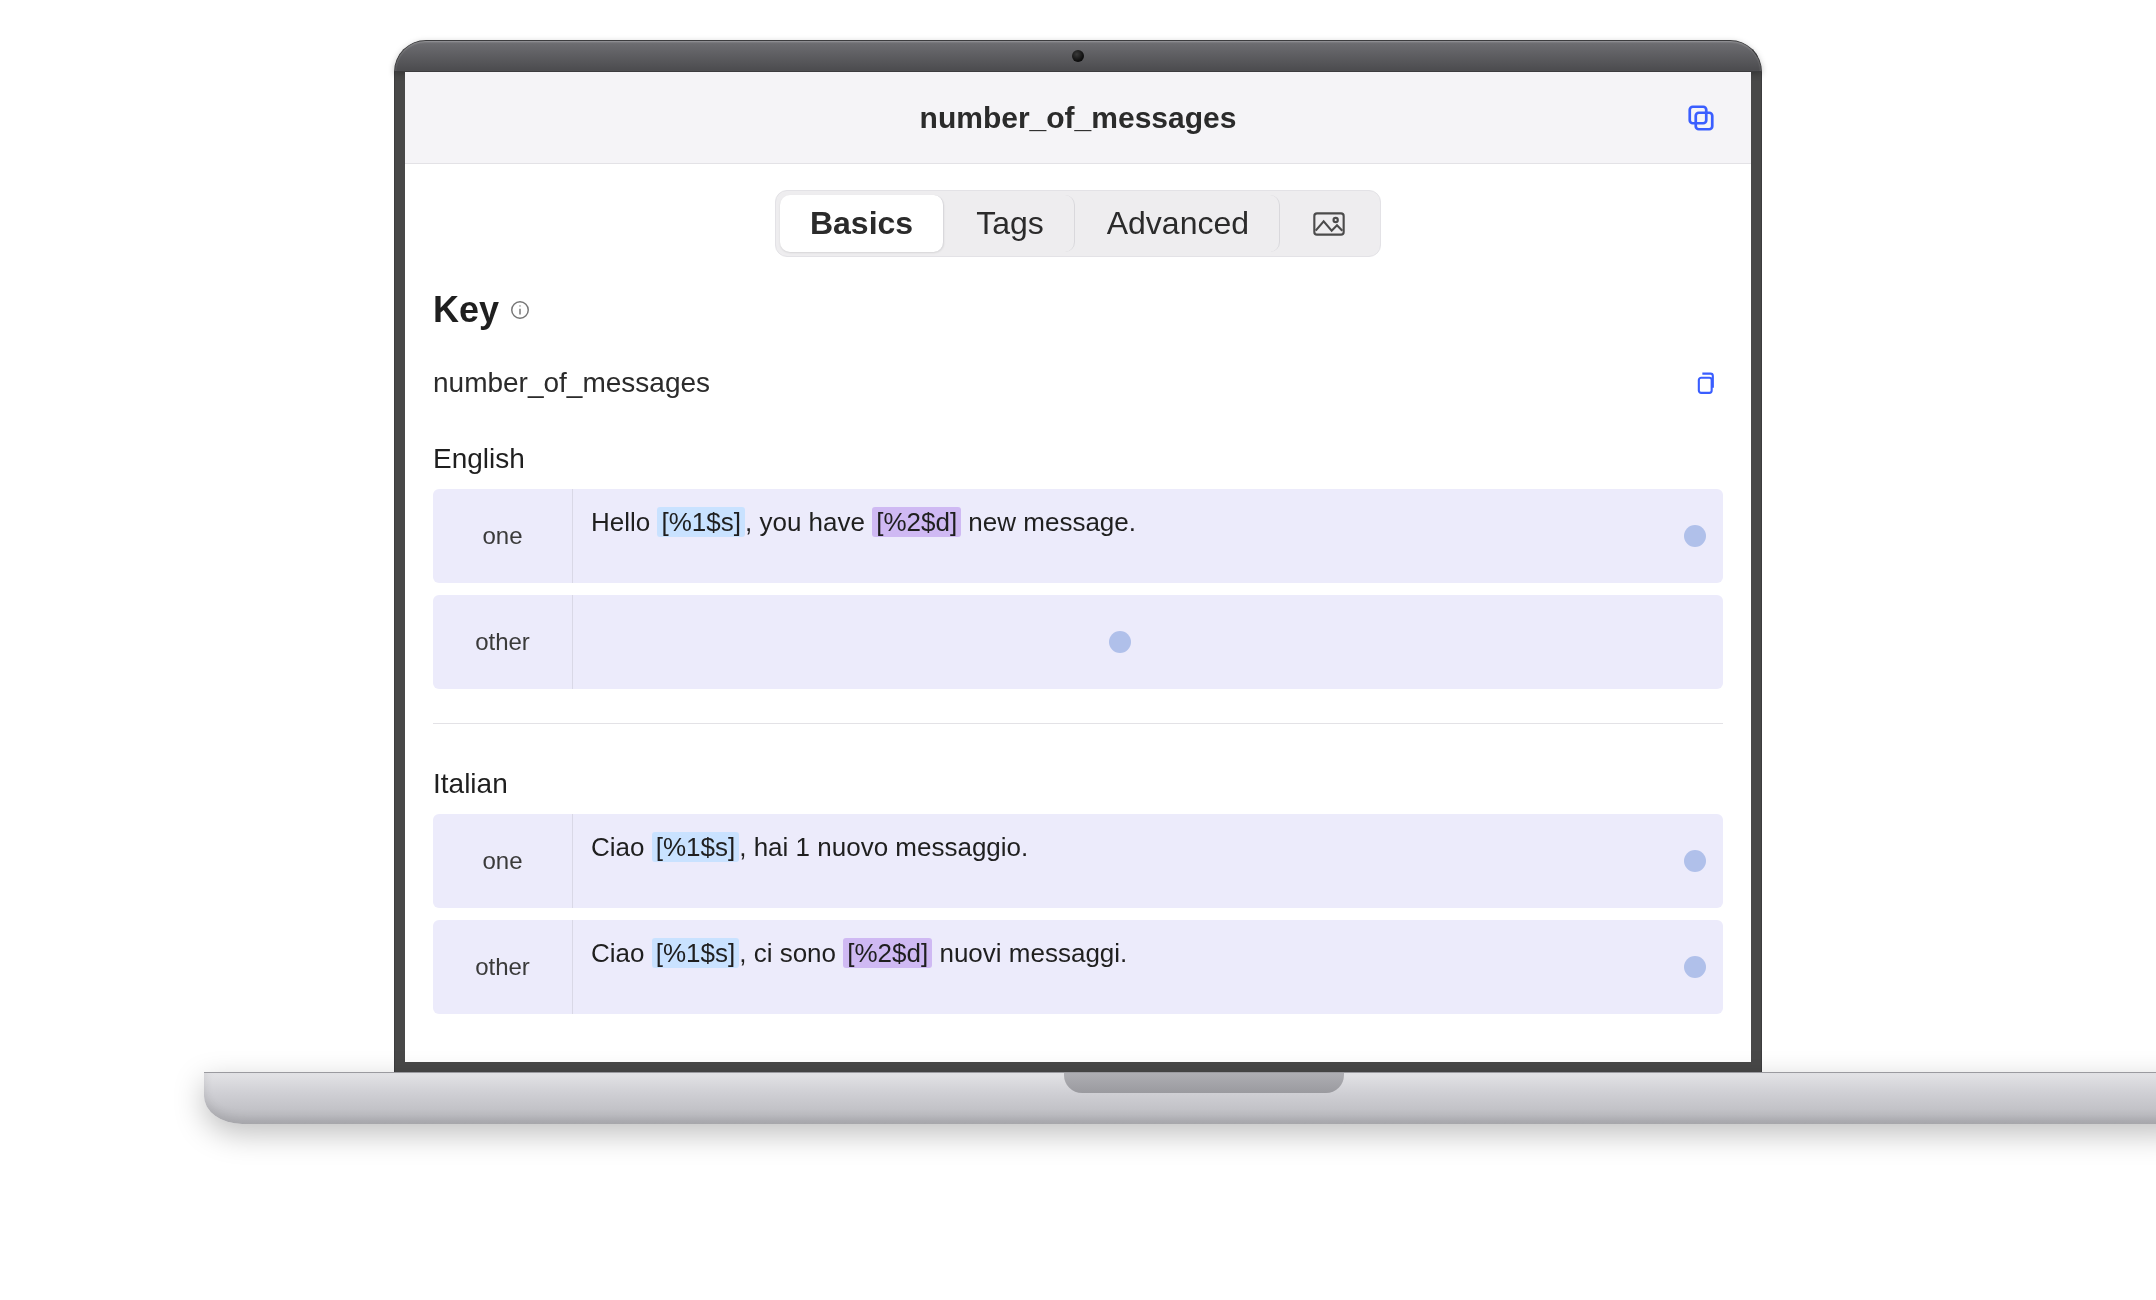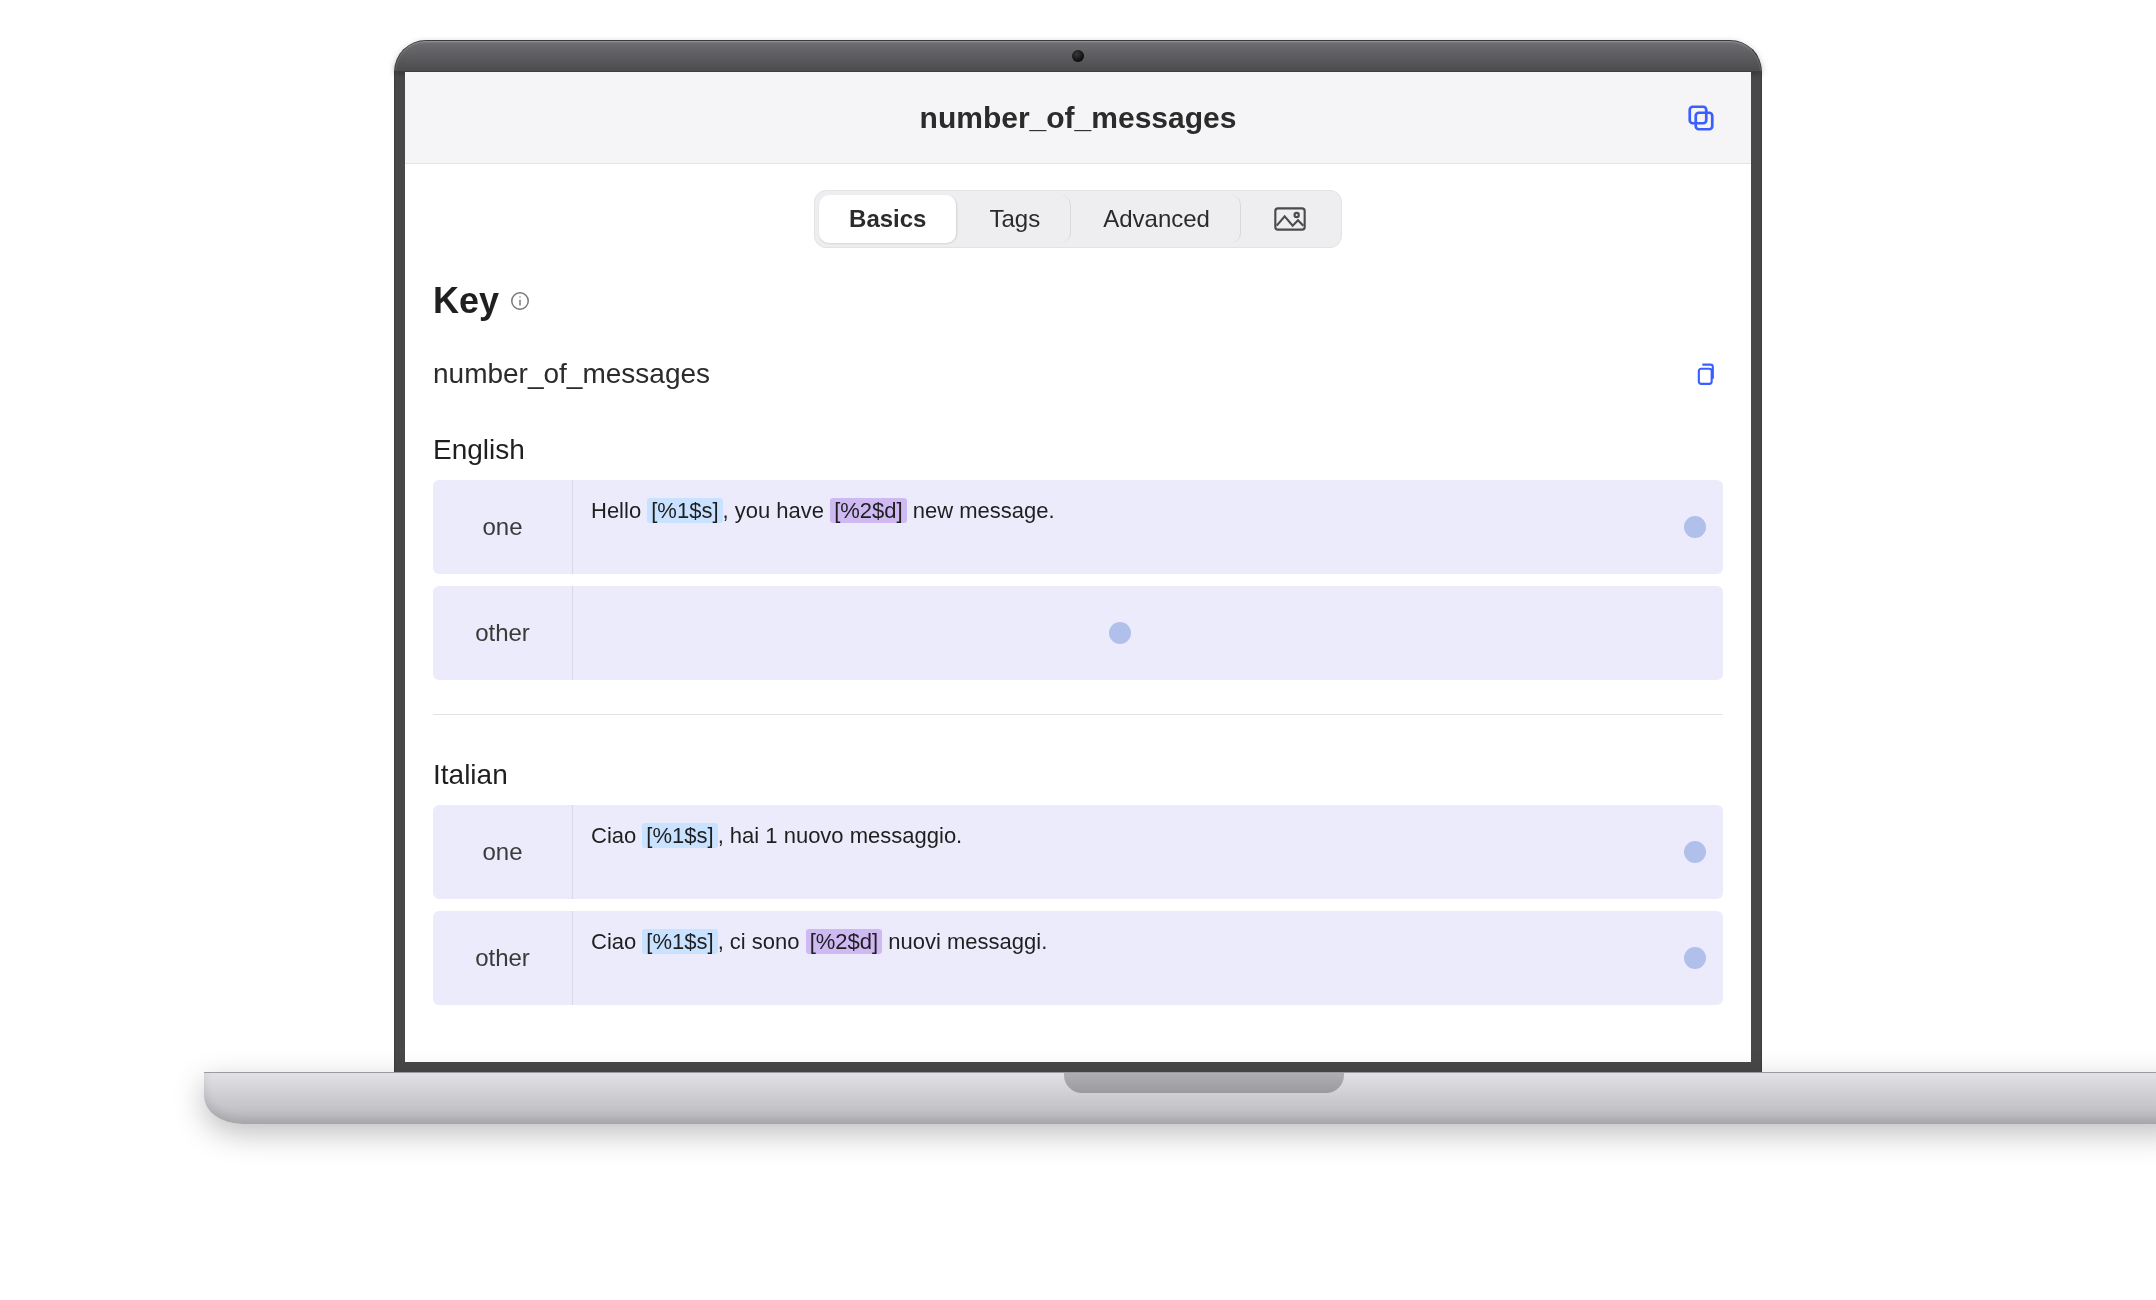--- a/index.html
+++ b/index.html
@@ -95,21 +95,21 @@
     .segmented {
       display: flex;
       background: #eeedef;
       border: 1px solid #e3e2e6;
       border-radius: 12px;
       padding: 4px;
       gap: 2px;
     }
     .segmented .seg {
       padding: 10px 30px;
-      font-size: 24px;
+      font-size: 32px;
       color: #2b2b2b;
       border-radius: 10px;
       border-right: 1px solid #d9d8dc;
       cursor: pointer;
     }
     .segmented .seg:last-child { border-right: none; }
     .segmented .seg.active {
       background: #fff;
       font-weight: 600;
       box-shadow: 0 1px 2px rgba(0,0,0,.1);
@@ -135,21 +135,21 @@
       margin-bottom: 12px;
     }
     .plural-row .cat {
       display:flex; align-items:center; justify-content:center;
       font-size: 24px; color: #3a3a3a;
       border-right: 1px solid #d9d8e6;
       padding: 33px 6px;
     }
     .plural-row .text {
       padding: 18px 18px;
-      font-size: 22px;
+      font-size: 26px;
       color: #1f1f1f;
     }
     .plural-row .status { display:flex; align-items:center; justify-content:center; }
     .dot { width: 22px; height: 22px; border-radius: 50%; background: #b0c0ea; }
 
     .placeholder { padding: 0 4px; border-radius: 3px; }
     .ph-1 { background: #c9e2ff; }
     .ph-2 { background: #cfb9f3; }
 
     hr.sep { border: none; border-top: 1px solid #e3e2e6; margin: 34px 0; }

